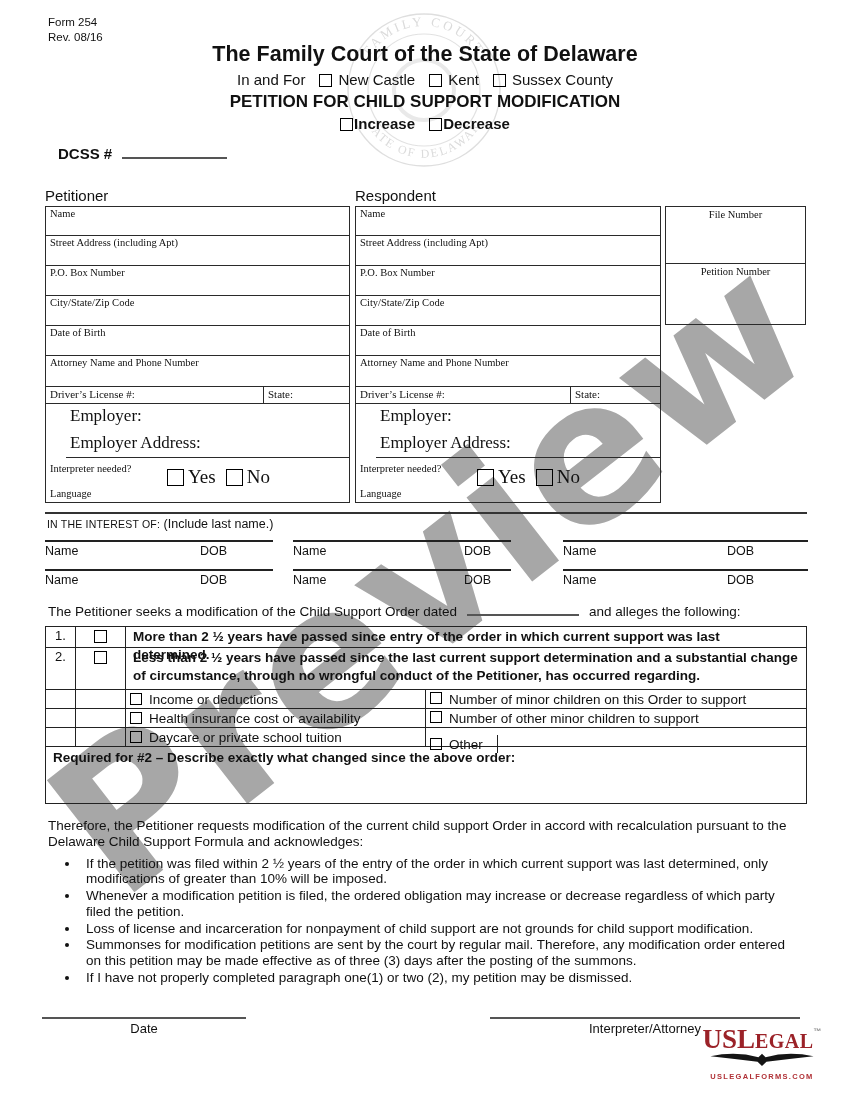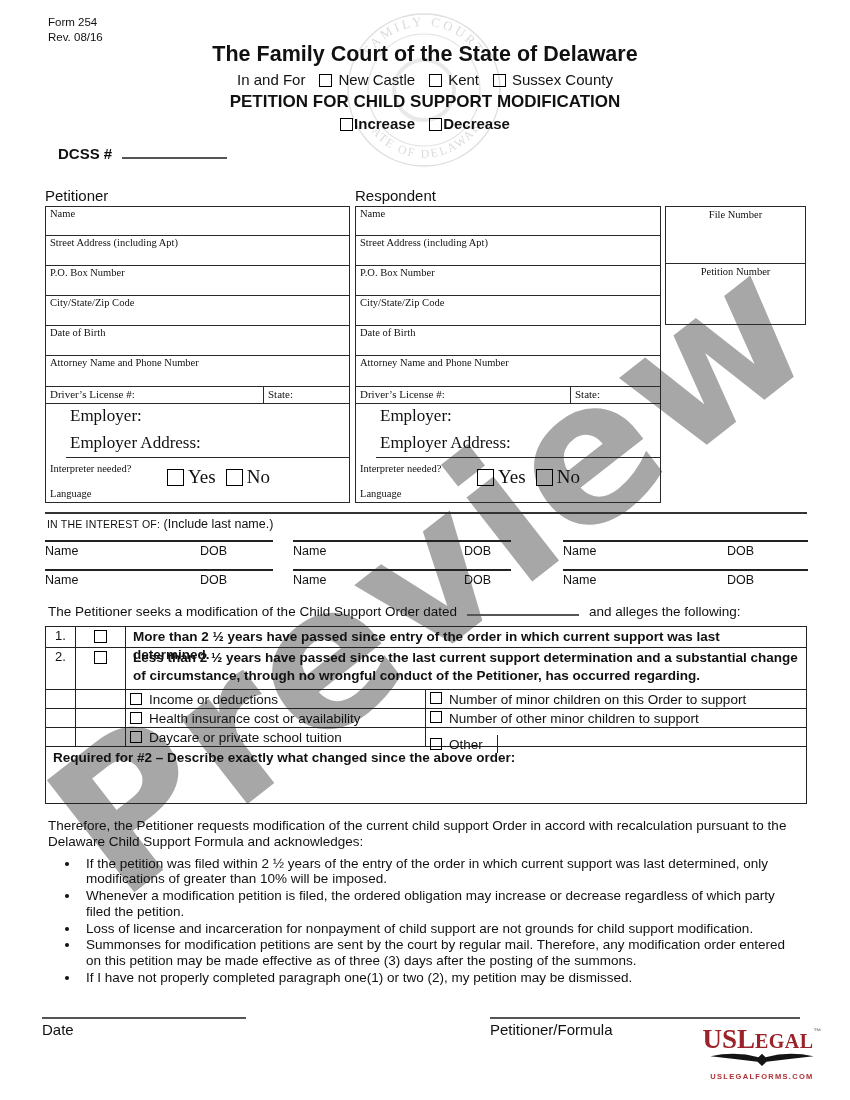--- a/index.html
+++ b/index.html
@@ -106,21 +106,21 @@
   .req .req-head { font-weight:bold; padding:3px 7px 0 7px; }
   .req .req-space { height:38px; }
 
   
   .ack { margin:14px 0 0 48px; width:760px; font-size:13.5px; line-height:1.17; }
   .bullets { margin:6px 0 0 80px; width:712px; }
   .bullets li { font-size:13.5px; line-height:1.17; margin-bottom:1px; padding-left:6px; }
 
   
   .sig { display:flex; margin:31px 0 0 42px; }
-  .sigblk { font-size:15px; }
+  .sigblk { text-align:center; font-size:13px; }
   .sigblk .line { border-top:2px solid #555; }
   .sig .left { width:204px; }
   .sig .right { width:310px; margin-left:244px; }
   .sigblk .lab { margin-top:2px; }
 
   
   .logo { position:absolute; right:22px; top:1026px; width:132px; text-align:center; }
   .logo-text { font-family:"Liberation Serif", serif; font-weight:bold; color:#9b2228;
                line-height:1; white-space:nowrap; }
   .logo-text .big { font-size:27px; }
@@ -356,21 +356,21 @@
       <li>If I have not properly completed paragraph one(1) or two (2), my petition may be dismissed.</li>
     </ul>
 
     <div class="sig">
       <div class="sigblk left">
         <div class="line"></div>
         <div class="lab">Date</div>
       </div>
       <div class="sigblk right">
         <div class="line"></div>
-        <div class="lab">Petitioner/Formula</div>
+        <div class="lab">Interpreter/Attorney</div>
       </div>
     </div>
 
     <div class="logo">
       <div class="logo-text">
         <span class="big">USL</span><span class="small">EGAL</span><span class="tm">™</span>
       </div>
       <svg class="eagle" width="110" height="16" viewBox="0 0 120 18">
         <path d="M2,6 Q30,0 56,7 L60,3 L64,7 Q90,0 118,6 Q92,9 65,12 L60,17 L55,12 Q28,9 2,6 Z" fill="#151515"></path>
       </svg>

